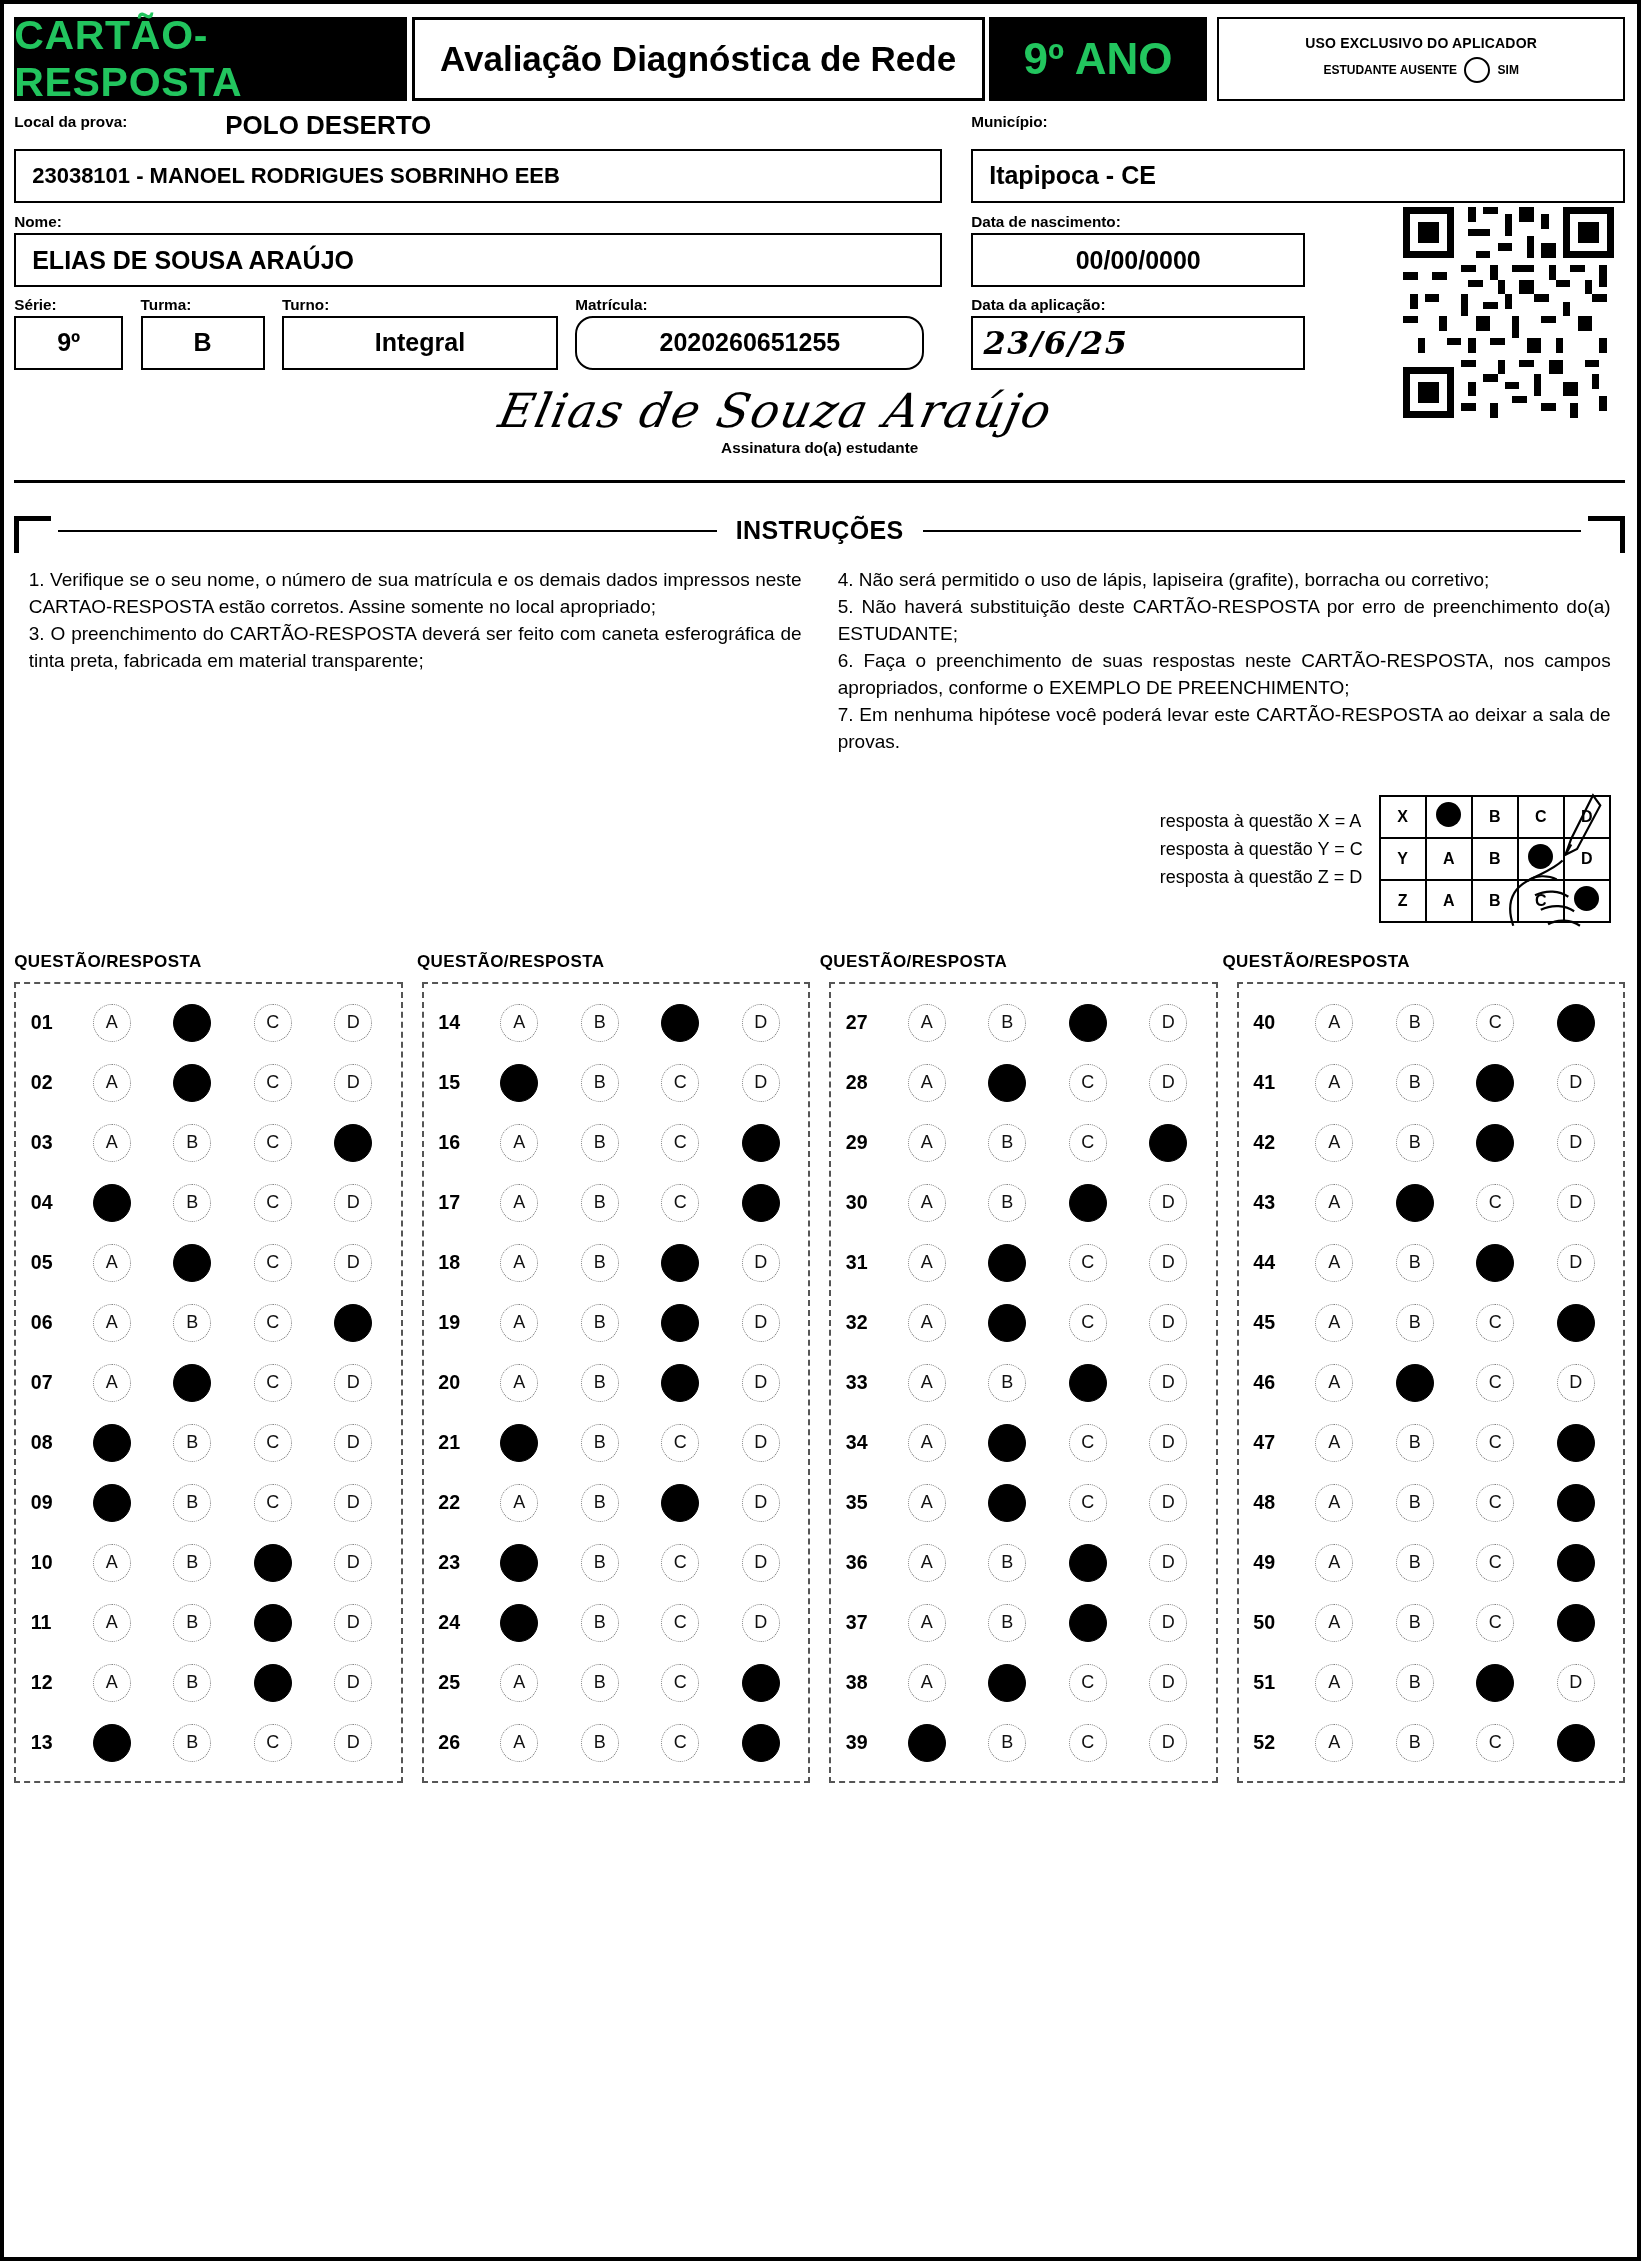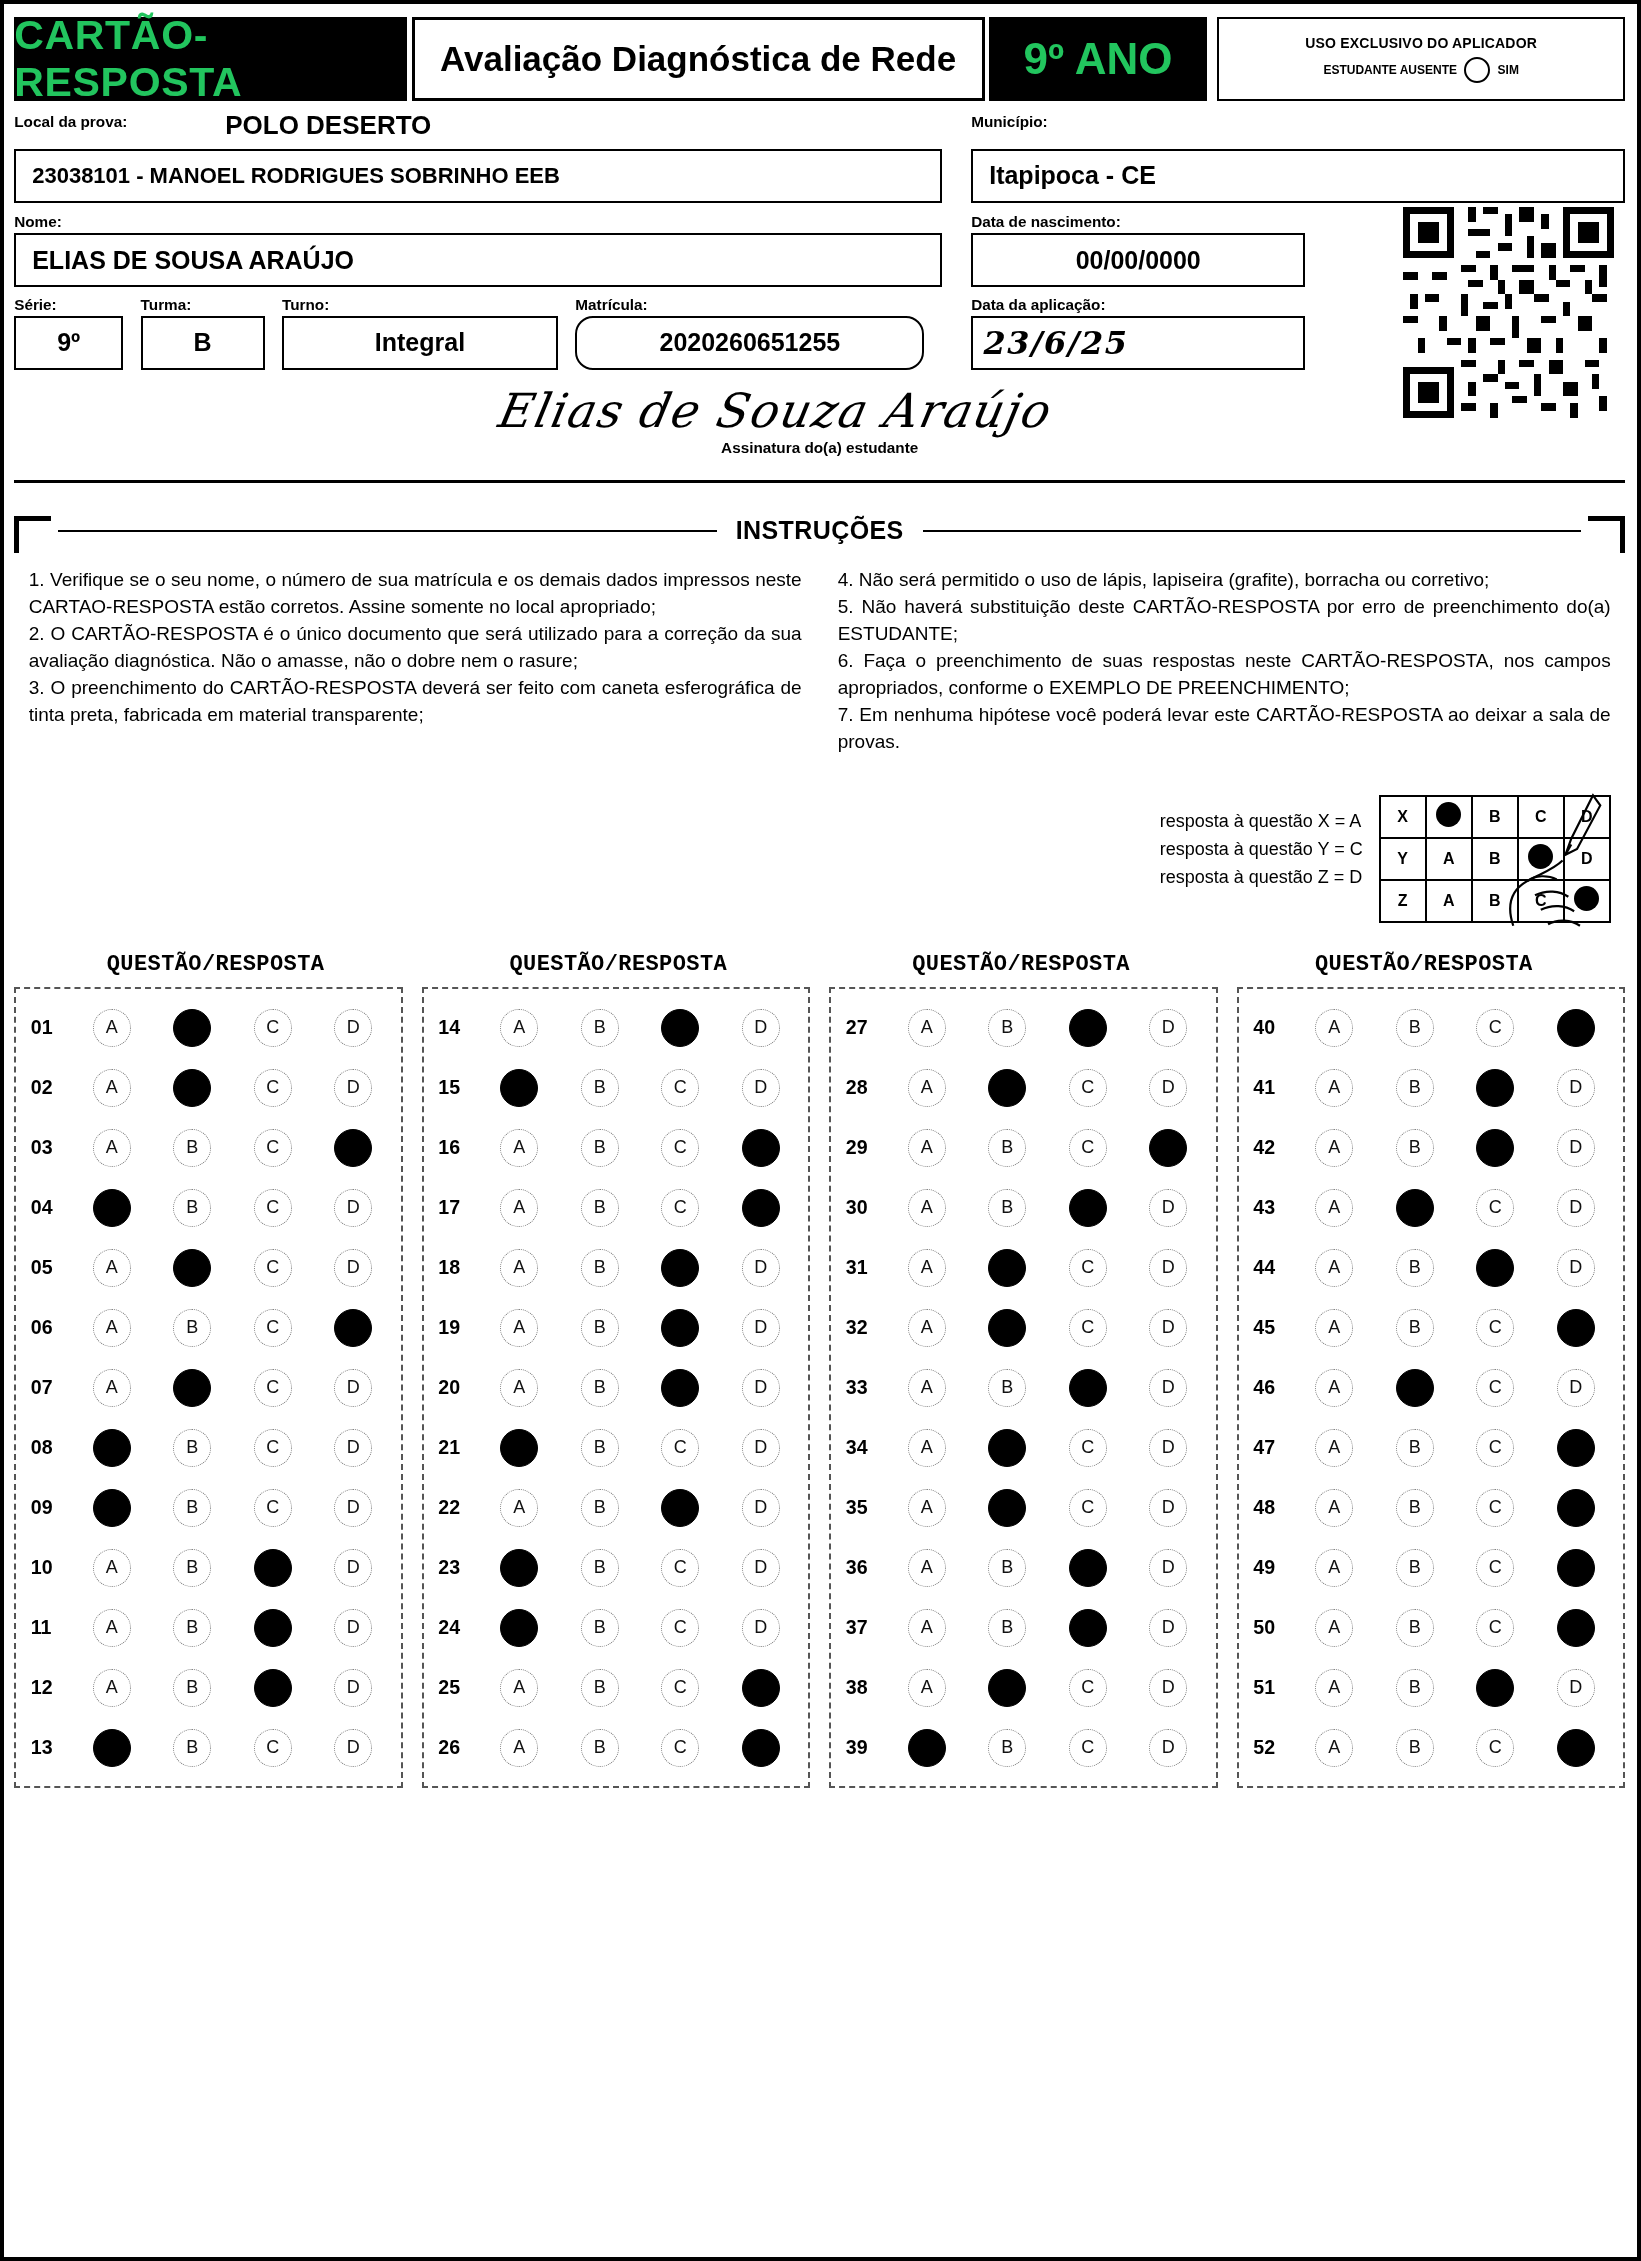--- a/index.html
+++ b/index.html
@@ -227,25 +227,24 @@
     height: 145px;
   }
 
   
   .ans-head {
     display: flex;
     margin-top: 29px;
   }
   .ans-head div {
     flex: 1;
-    text-align: center;
-    font-size: 22px;
+    text-align: left;
+    font-size: 17px;
     font-weight: bold;
     letter-spacing: 0.4px;
-    font-family: Liberation Mono, monospace;
   }
   .ans-cols {
     display: flex;
     margin-top: 10.2px;
     gap: 19px;
   }
   .ans-col {
     flex: 1;
     border: 2.2px dashed #555;
     padding: 8.7px 7.3px 8.7px 7.3px;
@@ -458,21 +457,20 @@
 
     <div class="instr-title-row">
       <span class="instr-line"></span>
       <span class="instr-title">INSTRUÇÕES</span>
       <span class="instr-line"></span>
     </div>
 
     <div class="instr-cols">
       <div class="c">
         <p>1. Verifique se o seu nome, o número de sua matrícula e os demais dados impressos neste CARTAO-RESPOSTA estão corretos. Assine somente no local apropriado;</p>
-        <p>2. O CARTÃO-RESPOSTA é o único documento que será utilizado para a correção da sua avaliação diagnóstica. Não o amasse, não o dobre nem o rasure;</p>
         <p>3. O preenchimento do CARTÃO-RESPOSTA deverá ser feito com caneta esferográfica de tinta preta, fabricada em material transparente;</p>
       </div>
       <div class="c">
         <p>4. Não será permitido o uso de lápis, lapiseira (grafite), borracha ou corretivo;</p>
         <p>5. Não haverá substituição deste CARTÃO-RESPOSTA por erro de preenchimento do(a) ESTUDANTE;</p>
         <p>6. Faça o preenchimento de suas respostas neste CARTÃO-RESPOSTA, nos campos apropriados, conforme o EXEMPLO DE PREENCHIMENTO;</p>
         <p>7. Em nenhuma hipótese você poderá levar este CARTÃO-RESPOSTA ao deixar a sala de provas.</p>
       </div>
     </div>
 

